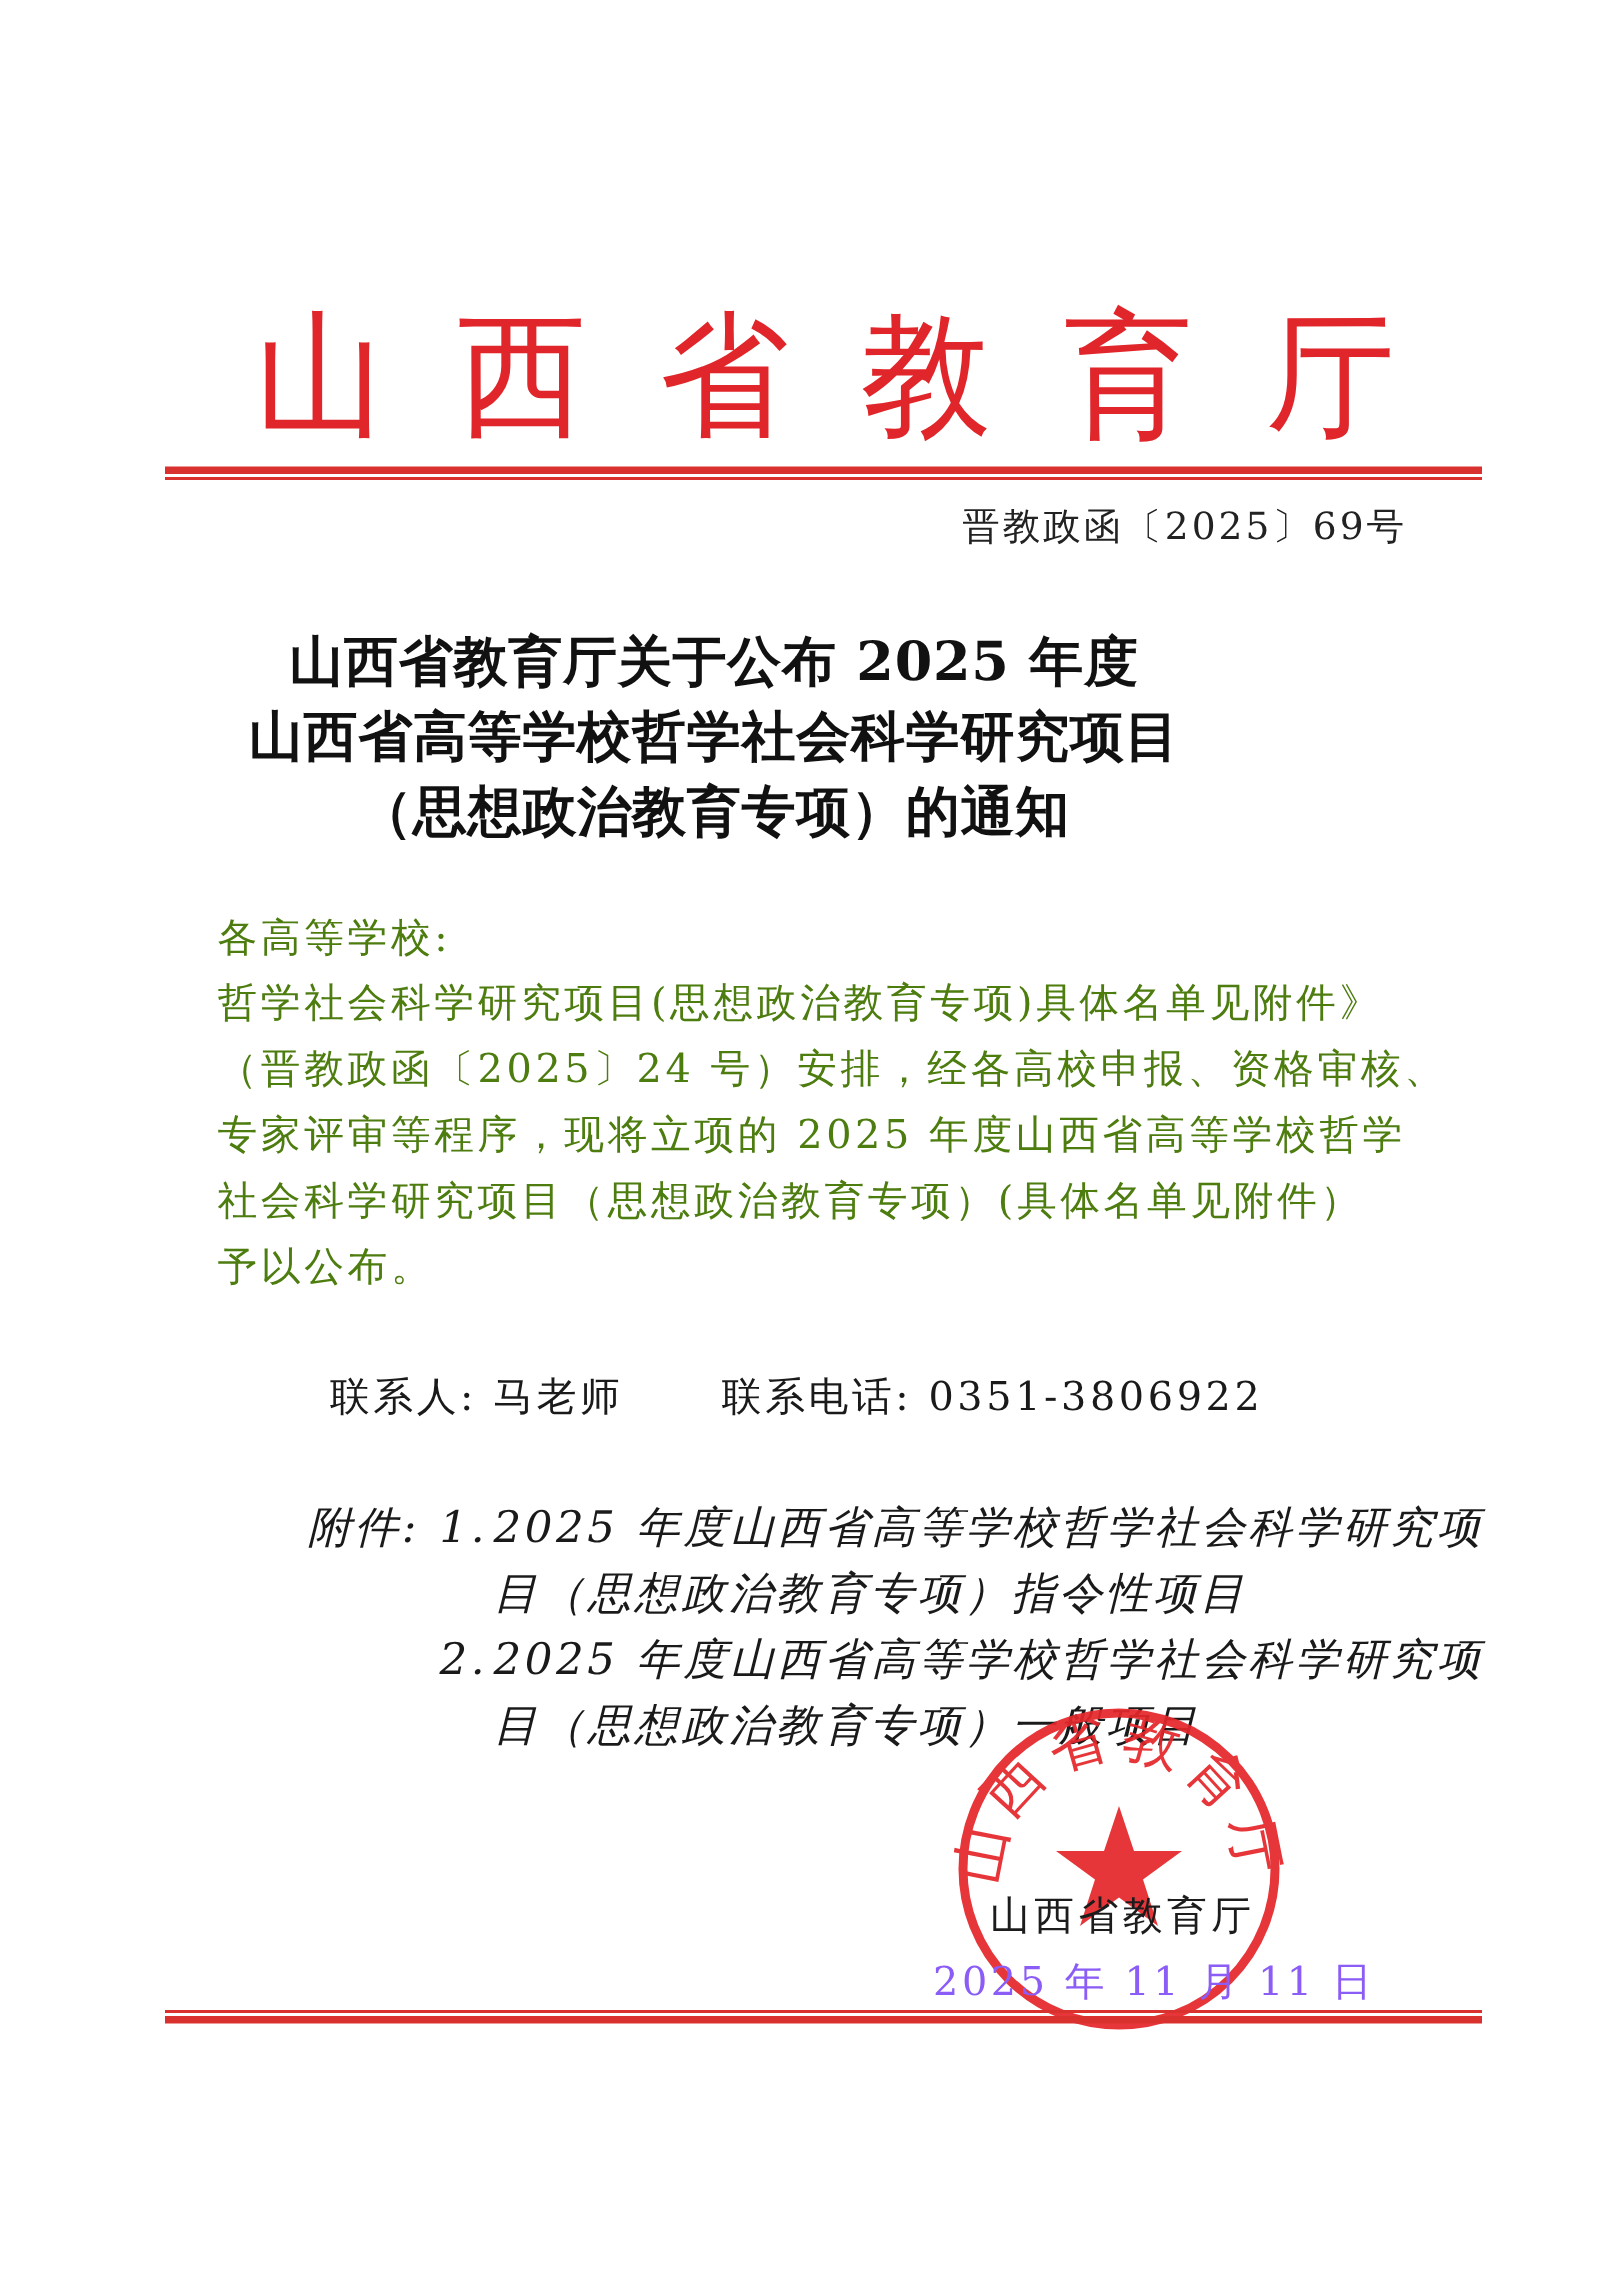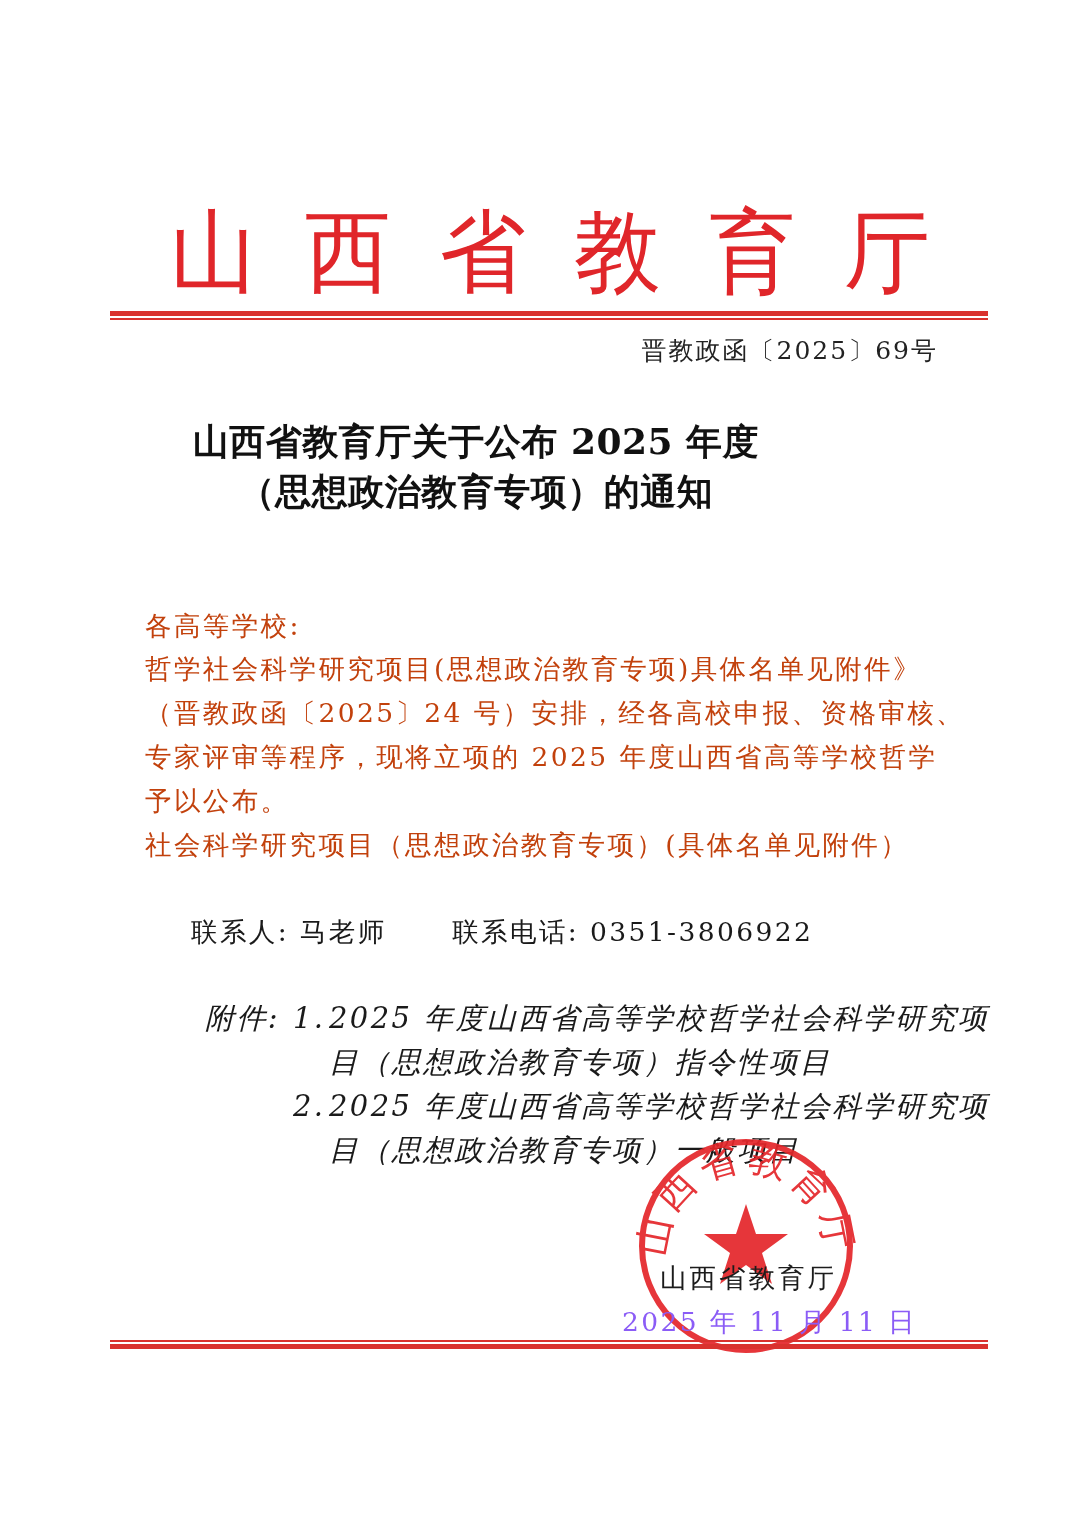--- a/index.html
+++ b/index.html
@@ -76,36 +76,36 @@
     letter-spacing: 0.5px;
   }
   .title div { white-space: nowrap; }
 
   .body-text {
     position: absolute;
     left: 145px;
     width: 800px;
     font-size: 26.5px;
     line-height: 44px;
-    color: #c2410c;
+    color: #4d7c0f;
     letter-spacing: 2.4px;
   }
   .salutation { top: 604px; }
   .para {
     top: 647px;
     text-indent: 60px;
     text-align: justify;
   }
   .para .line { display: block; white-space: nowrap; }
   .para .line.first { text-indent: 60px; }
   .para .line.rest { text-indent: 0; }
 
   .contact {
     position: absolute;
-    left: 191px;
+    left: 220px;
     top: 910px;
     font-size: 26.5px;
     line-height: 44px;
     letter-spacing: 2.4px;
     white-space: nowrap;
     text-align: center;
   }
   .contact .gap { display: inline-block; width: 44px; }
 
   .attachments {
@@ -168,31 +168,32 @@
     <span>厅</span>
   </div>
 
   <div class="rule rule-top-thick"></div>
   <div class="rule rule-top-thin"></div>
 
   <div class="doc-number">晋教政函〔2025〕69号</div>
 
   <div class="title">
     <div>山西省教育厅关于公布 2025 年度</div>
+    <div>山西省高等学校哲学社会科学研究项目</div>
     <div>（思想政治教育专项）的通知</div>
   </div>
 
   <div class="body-text salutation">各高等学校:</div>
 
   <div class="body-text para" style="text-indent:0">
     <span class="line rest">哲学社会科学研究项目(思想政治教育专项)具体名单见附件》</span>
     <span class="line rest">（晋教政函〔2025〕24 号）安排，经各高校申报、资格审核、</span>
     <span class="line rest">专家评审等程序，现将立项的 2025 年度山西省高等学校哲学</span>
+    <span class="line rest">社会科学研究项目（思想政治教育专项）(具体名单见附件）</span>
     <span class="line rest">予以公布。</span>
-    <span class="line rest">社会科学研究项目（思想政治教育专项）(具体名单见附件）</span>
   </div>
 
   <div class="contact">
     <span>联系人:</span>
     <span>马老师</span>
     <span class="gap"></span>
     <span>联系电话:</span>
     <span>0351-3806922</span>
   </div>
 

